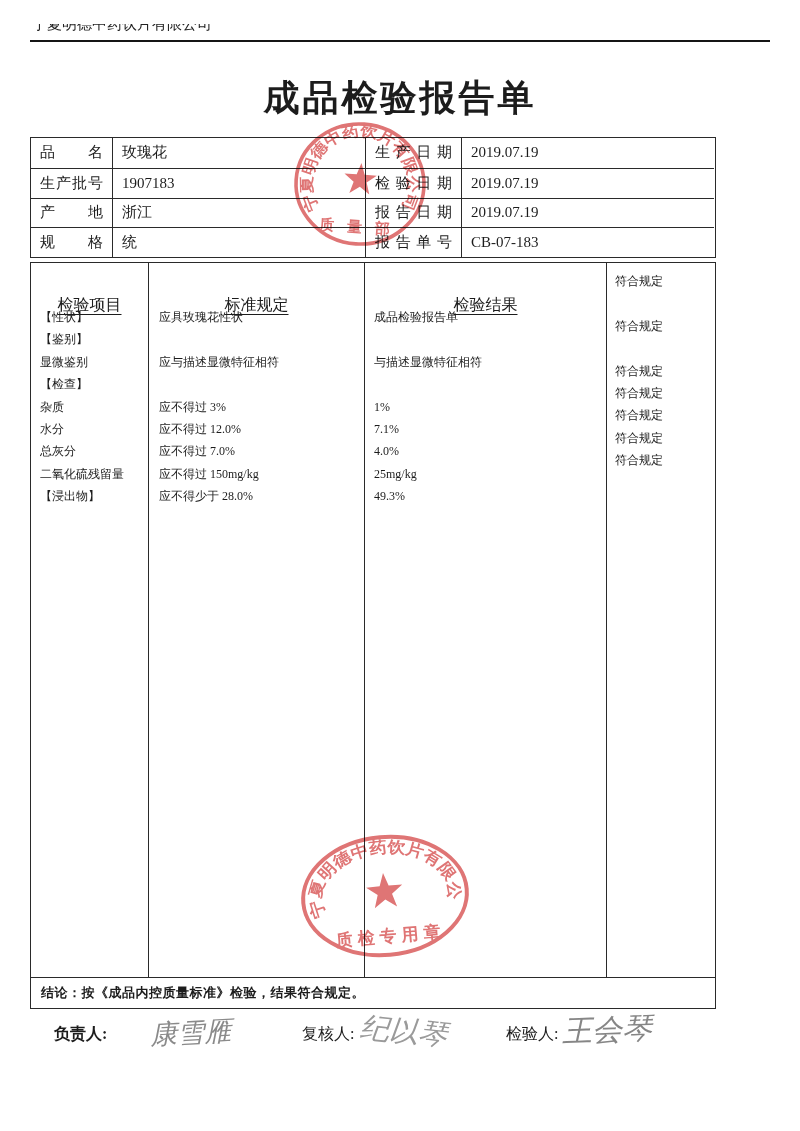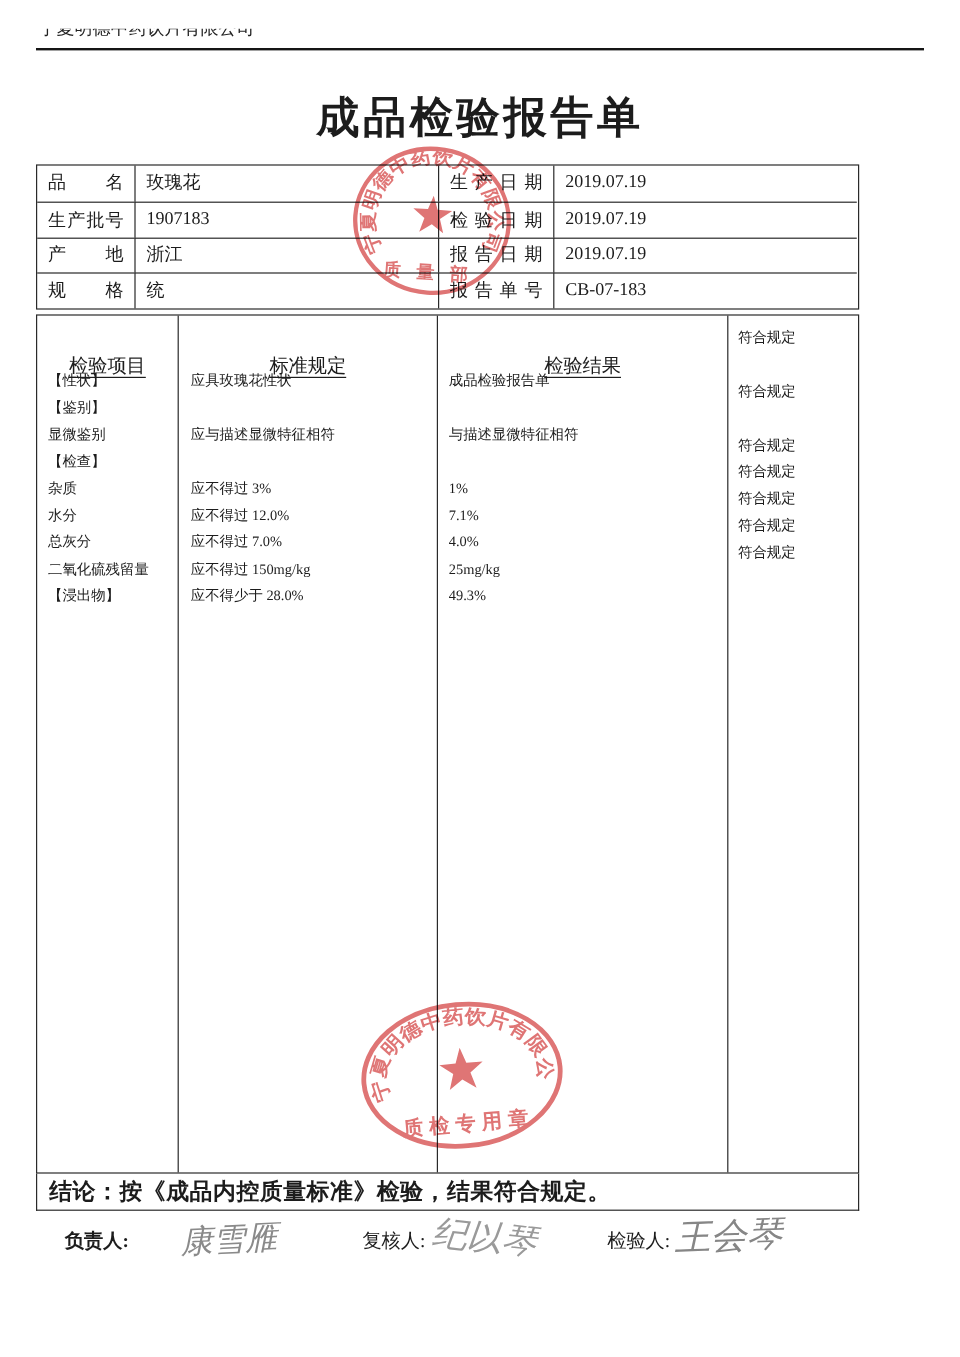--- a/index.html
+++ b/index.html
@@ -66,21 +66,21 @@
     padding-left:9px;white-space:nowrap;overflow:hidden;font-family:Liberation Serif, serif;
   }
   .rcol.c1 .rline{padding-left:10px;}
   .rcol.c3 .rline{padding-left:8px;}
 
   
   .conclusion{
     position:absolute;left:30px;top:978px;width:686px;height:31px;
     border:1.6px solid #2a2a2a;border-top:none;box-sizing:border-box;
     display:flex;align-items:center;padding-left:10px;
-    font-size:19px;font-weight:700;letter-spacing:0.5px;
+    font-size:13px;font-weight:700;letter-spacing:0.5px;
   }
 
   
   .siglabel{position:absolute;font-size:16px;}
   .signame{
     position:absolute;font-size:27px;color:#8a8a8a;
     font-family:"DejaVu Sans","Liberation Sans",sans-serif;
     font-style:italic;white-space:nowrap;
   }
   .sig-resp-l{left:54px;top:1024px;font-weight:bold;}

